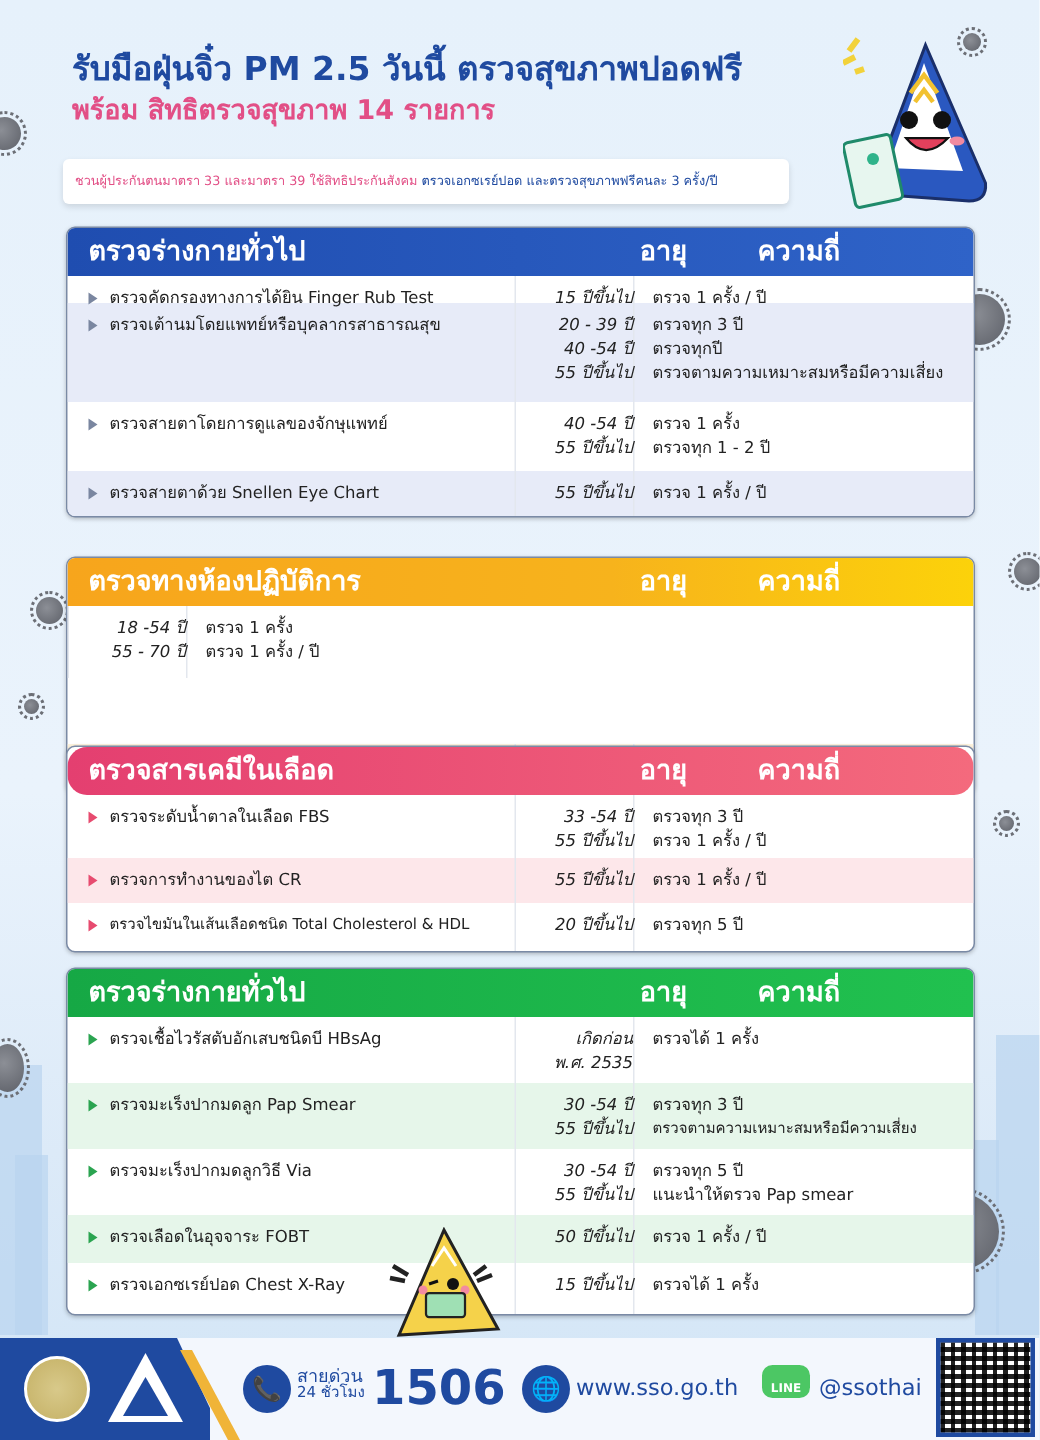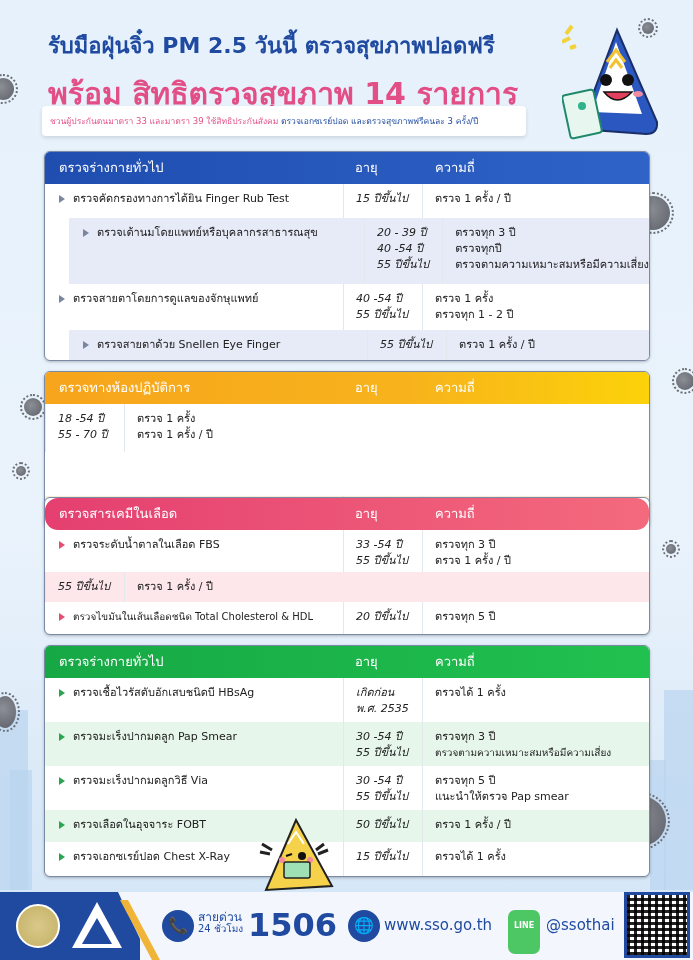--- a/index.html
+++ b/index.html
@@ -8,49 +8,49 @@
     font-family: "DejaVu Sans", "Liberation Sans", sans-serif;
     background: linear-gradient(180deg, #e6f1fb 0%, #eaf3fc 55%, #dceaf8 80%, #d2e5f6 100%);
     position: relative; color: #1f2a44;
   }
   .skyline { position: absolute; left: 0; right: 0; top: 590px; height: 300px; pointer-events: none; }
   .bldg { position: absolute; bottom: 0; background: #b9d4ef; opacity: 0.7; }
   .virus { position: absolute; border-radius: 50%; background: radial-gradient(circle at 40% 40%, #8c8f96, #5d6068); }
   .virus::after { content: ""; position: absolute; inset: -4px; border-radius: 50%; border: 2px dotted #6c6f76; }
 
   .title1 { position: absolute; left: 48px; top: 28px; font-size: 22px; font-weight: bold; color: #1f4aa0; white-space: nowrap; }
-  .title2 { position: absolute; left: 48px; top: 70px; font-size: 30px; font-weight: bold; color: #e24f86; white-space: nowrap; }
+  .title2 { position: absolute; left: 48px; top: 58px; font-size: 18px; font-weight: bold; color: #e24f86; white-space: nowrap; }
   .subtitle {
     position: absolute; left: 42px; top: 106px; width: 484px; height: 30px;
     background: #fff; border-radius: 4px; box-shadow: 0 2px 4px rgba(0,0,0,0.12);
     font-size: 8.5px; color: #e24f86; line-height: 30px; padding-left: 8px; white-space: nowrap; overflow: hidden;
   }
   .subtitle b { color: #1f4aa0; font-weight: normal; }
 
   .mascot { position: absolute; left: 562px; top: 22px; width: 100px; height: 126px; }
 
   .table {
     position: absolute; left: 44px; width: 606px;
     background: #fff; border-radius: 6px; overflow: hidden;
     box-shadow: 0 1px 3px rgba(0,0,0,0.25); border: 1px solid #7a8aa5;
   }
-  .thead { display: flex; height: 32px; color: #fff; font-weight: normal; font-size: 13px; }
+  .thead { display: flex; height: 32px; color: #fff; font-weight: bold; font-size: 18px; gap: 35px; }
   .thead div { line-height: 32px; }
   .c1 { width: 298px; padding-left: 14px; }
-  .c2 { width: 80px; padding-left: 12px; }
+  .c2 { width: 80px; padding-left: 12px; text-align: right; }
   .c3 { flex: 1; padding-left: 12px; }
   .row { display: flex; font-size: 11px; color: #222; }
   .row .c1, .row .c2, .row .c3 { padding-top: 7px; padding-bottom: 7px; line-height: 16px; }
   .row .c2 { border-left: 1px solid #e3e7ee; border-right: 1px solid #e3e7ee; font-style: italic; }
   .row .c1 { display: flex; }
   .tri { width: 0; height: 0; border-top: 4px solid transparent; border-bottom: 4px solid transparent; border-left: 6px solid #7a86a0; margin: 4px 8px 0 0; flex-shrink: 0; }
   .line { display: block; white-space: nowrap; }
 
   .blue .thead { background: linear-gradient(90deg, #1f4db0, #2f63c8); }
-  .blue .row.alt { background: #e7ebf8; margin-left: 24px; }
+  .blue .row.alt { background: #e7ebf8; }
   .orange .thead { background: linear-gradient(90deg, #f7a51c 0%, #f7b31c 60%, #fcd20a 100%); }
   .orange .row.alt { background: #fff4de; margin-top: 44px; }
   .orange .tri { border-left-color: #f2b23d; }
   .pink .thead { background: linear-gradient(90deg, #e43f70, #f46a7d); border-radius: 13px; }
   .pink .row.alt { background: #fde7ea; }
   .pink .tri { border-left-color: #e74b6f; }
   .green .thead { background: linear-gradient(90deg, #16a845, #21c14f); }
   .green .row.alt { background: #e6f6ea; }
   .green .tri { border-left-color: #2aa450; }
 
@@ -59,21 +59,21 @@
   .footer { position: absolute; left: 0; top: 892px; width: 693px; height: 68px; background: #f3f7fd; }
   .footer-blue { position: absolute; left: 0; top: 0; width: 140px; height: 68px; background: #1f4aa0; clip-path: polygon(0 0, 118px 0, 150px 68px, 0 68px); }
   .footer-gold { position: absolute; left: 120px; top: 8px; width: 40px; height: 60px; background: #f0b438; clip-path: polygon(0 0, 8px 0, 40px 60px, 32px 60px); }
   .seal { position: absolute; left: 16px; top: 12px; width: 44px; height: 44px; border-radius: 50%; background: radial-gradient(circle, #d8c98a, #c4b064); border: 2px solid #fff; }
   .sso-logo { position: absolute; left: 72px; top: 10px; width: 0; height: 0; border-left: 25px solid transparent; border-right: 25px solid transparent; border-bottom: 46px solid #fff; }
   .sso-inner { position: absolute; left: 82px; top: 26px; width: 0; height: 0; border-left: 15px solid transparent; border-right: 15px solid transparent; border-bottom: 26px solid #1f4aa0; }
   .icon-circle { position: absolute; width: 32px; height: 32px; border-radius: 50%; background: #1f4aa0; color: #fff; text-align: center; line-height: 32px; font-size: 16px; }
   .hotline-lbl { position: absolute; left: 198px; top: 19px; font-size: 10px; color: #1f4aa0; line-height: 12px; }
   .hotline-num { position: absolute; left: 248px; top: 14px; font-size: 32px; font-weight: bold; color: #1f4aa0; }
   .web { position: absolute; left: 384px; top: 24px; font-size: 15px; color: #1f4aa0; }
-  .line-ico { position: absolute; left: 508px; top: 18px; width: 32px; height: 44px; border-radius: 7px; background: #4cc764; color: #fff; font-size: 8px; font-weight: bold; text-align: center; line-height: 32px; }
+  .line-ico { position: absolute; left: 508px; top: 18px; width: 32px; height: 22px; border-radius: 7px; background: #4cc764; color: #fff; font-size: 8px; font-weight: bold; text-align: center; line-height: 32px; }
   .line-id { position: absolute; left: 546px; top: 24px; font-size: 15px; color: #1f4aa0; }
   .qr { position: absolute; left: 624px; top: 0; width: 66px; height: 66px; background: #fff; border: 3px solid #1f4aa0; padding: 3px;
         background-image: repeating-linear-gradient(0deg, #222 0 3px, transparent 3px 6px), repeating-linear-gradient(90deg, #222 0 3px, transparent 3px 7px);
         background-blend-mode: multiply; }
 </style>
 </head>
 <body>
 
 <div class="skyline">
   <div class="bldg" style="left:0;width:28px;height:180px"></div>
@@ -111,21 +111,21 @@
   <circle cx="20" cy="84" r="4" fill="#2fb38a"></circle>
   <path d="M4 12 L10 4 M0 20 L8 16 M8 26 L14 24" stroke="#f2d23a" stroke-width="4"></path>
 </svg>
 
 <div class="table blue" style="top:151px">
   <div class="thead">
     <div class="c1">ตรวจร่างกายทั่วไป</div>
     <div class="c2">อายุ</div>
     <div class="c3">ความถี่</div>
   </div>
-  <div class="row" style="height:34px">
+  <div class="row" style="height:18px">
     <div class="c1">
         <span class="tri"></span>
         <span>ตรวจคัดกรองทางการได้ยิน Finger Rub Test</span>
       </div>
     <div class="c2">
         <span class="line">15 ปีขึ้นไป</span>
       </div>
     <div class="c3">
         <span class="line">ตรวจ 1 ครั้ง / ปี</span>
       </div>
@@ -156,21 +156,21 @@
         <span class="line">55 ปีขึ้นไป</span>
       </div>
     <div class="c3">
         <span class="line">ตรวจ 1 ครั้ง</span>
         <span class="line">ตรวจทุก 1 - 2 ปี</span>
       </div>
   </div>
   <div class="row alt" style="height:30px">
     <div class="c1">
         <span class="tri"></span>
-        <span>ตรวจสายตาด้วย Snellen Eye Finger</span>
+        <span>ตรวจสายตาด้วย Snellen Eye Chart</span>
       </div>
     <div class="c2">
         <span class="line">55 ปีขึ้นไป</span>
       </div>
     <div class="c3">
         <span class="line">ตรวจ 1 ครั้ง / ปี</span>
       </div>
   </div>
 </div>
 
@@ -218,20 +218,24 @@
     <div class="c2">
         <span class="line">33 -54 ปี</span>
         <span class="line">55 ปีขึ้นไป</span>
       </div>
     <div class="c3">
         <span class="line">ตรวจทุก 3 ปี</span>
         <span class="line">ตรวจ 1 ครั้ง / ปี</span>
       </div>
   </div>
   <div class="row alt" style="height:30px">
+    <div class="c1">
+        <span class="tri"></span>
+        <span>ตรวจการทำงานของไต CR</span>
+      </div>
     <div class="c2">
         <span class="line">55 ปีขึ้นไป</span>
       </div>
     <div class="c3">
         <span class="line">ตรวจ 1 ครั้ง / ปี</span>
       </div>
   </div>
   <div class="row" style="height:32px">
     <div class="c1">
         <span class="tri"></span>

